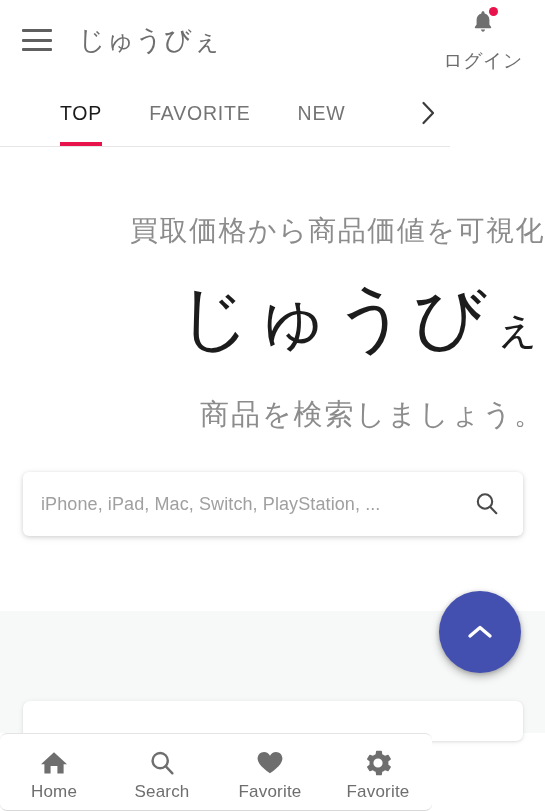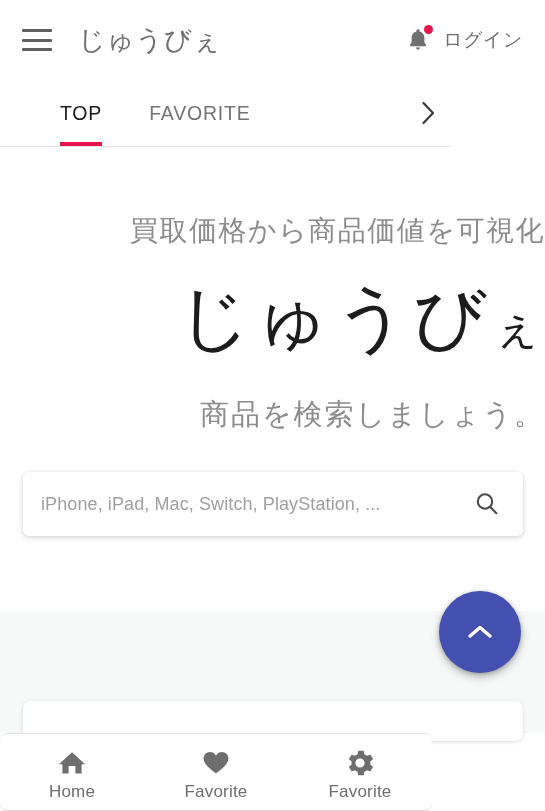--- a/index.html
+++ b/index.html
@@ -63,20 +63,21 @@
     font-weight: 400;
     white-space: nowrap;
     line-height: 1;
   }
 
   .header-right {
     margin-left: auto;
     display: flex;
     align-items: center;
     gap: 10px;
+    flex-direction: column;
   }
 
   .bell-wrap {
     position: relative;
     width: 30px;
     height: 32px;
     display: flex;
     align-items: center;
     justify-content: center;
     cursor: pointer;
@@ -328,20 +329,23 @@
 
   <div class="tabs">
     <div class="tabs-inner">
       <div class="tab active">
         <span>TOP</span>
         <span class="underline"></span>
       </div>
       <div class="tab">
         <span>FAVORITE</span>
       </div>
+      <div class="tab">
+        <span>NEW</span>
+      </div>
     </div>
     <div class="tab-arrow">
       <svg width="17" height="26" viewBox="0 0 17 26">
         <path d="M3.5 3 L13 13 L3.5 23" fill="none" stroke="#3b3b3b" stroke-width="2.2" stroke-linecap="round" stroke-linejoin="round"></path>
       </svg>
     </div>
   </div>
 
   <div class="hero">
     <div class="tagline">買取価格から商品価値を可視化</div>
@@ -372,20 +376,29 @@
 
     <div class="nav-item">
       <span class="nav-icon">
         <svg width="30" height="28" viewBox="0 0 30 28">
           <path d="M15 3.2 L28 15.2 L24.6 15.2 L24.6 24.6 L18.4 24.6 L18.4 17 L11.6 17 L11.6 24.6 L5.4 24.6 L5.4 15.2 L2 15.2 Z" fill="#6e6e6e"></path>
         </svg>
       </span>
       <span class="nav-label">Home</span>
     </div>
 
+    <div class="nav-item">
+      <span class="nav-icon">
+        <svg width="30" height="28" viewBox="0 0 30 28">
+          <circle cx="13.2" cy="11.6" r="7.6" fill="none" stroke="#6e6e6e" stroke-width="2.4"></circle>
+          <path d="M18.8 17.4 L25.4 24.3" stroke="#6e6e6e" stroke-width="2.4" stroke-linecap="round"></path>
+        </svg>
+      </span>
+      <span class="nav-label">Search</span>
+    </div>
 
     <div class="nav-item">
       <span class="nav-icon">
         <svg width="30" height="28" viewBox="0 0 30 28">
           <path d="M15 24.2 C15 24.2 2.6 16.6 2.6 9.6 C2.6 5.8 5.5 3 9.1 3 C11.6 3 13.9 4.5 15 6.8 C16.1 4.5 18.4 3 20.9 3 C24.5 3 27.4 5.8 27.4 9.6 C27.4 16.6 15 24.2 15 24.2 Z" fill="#6e6e6e"></path>
         </svg>
       </span>
       <span class="nav-label">Favorite</span>
     </div>
 

